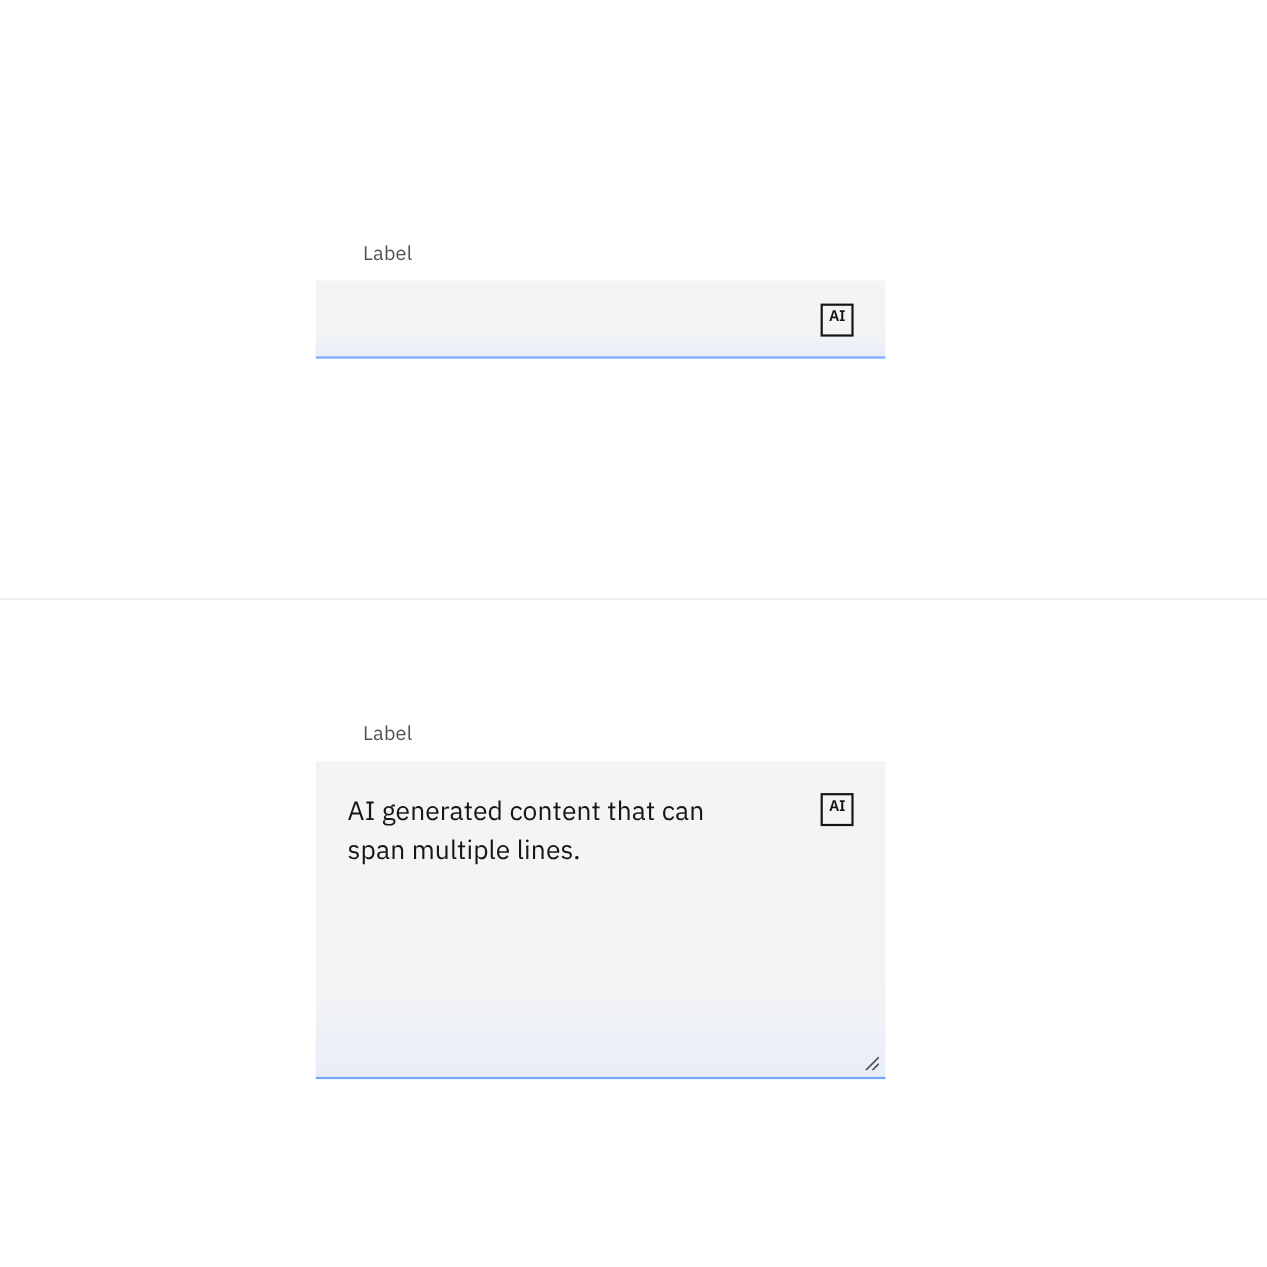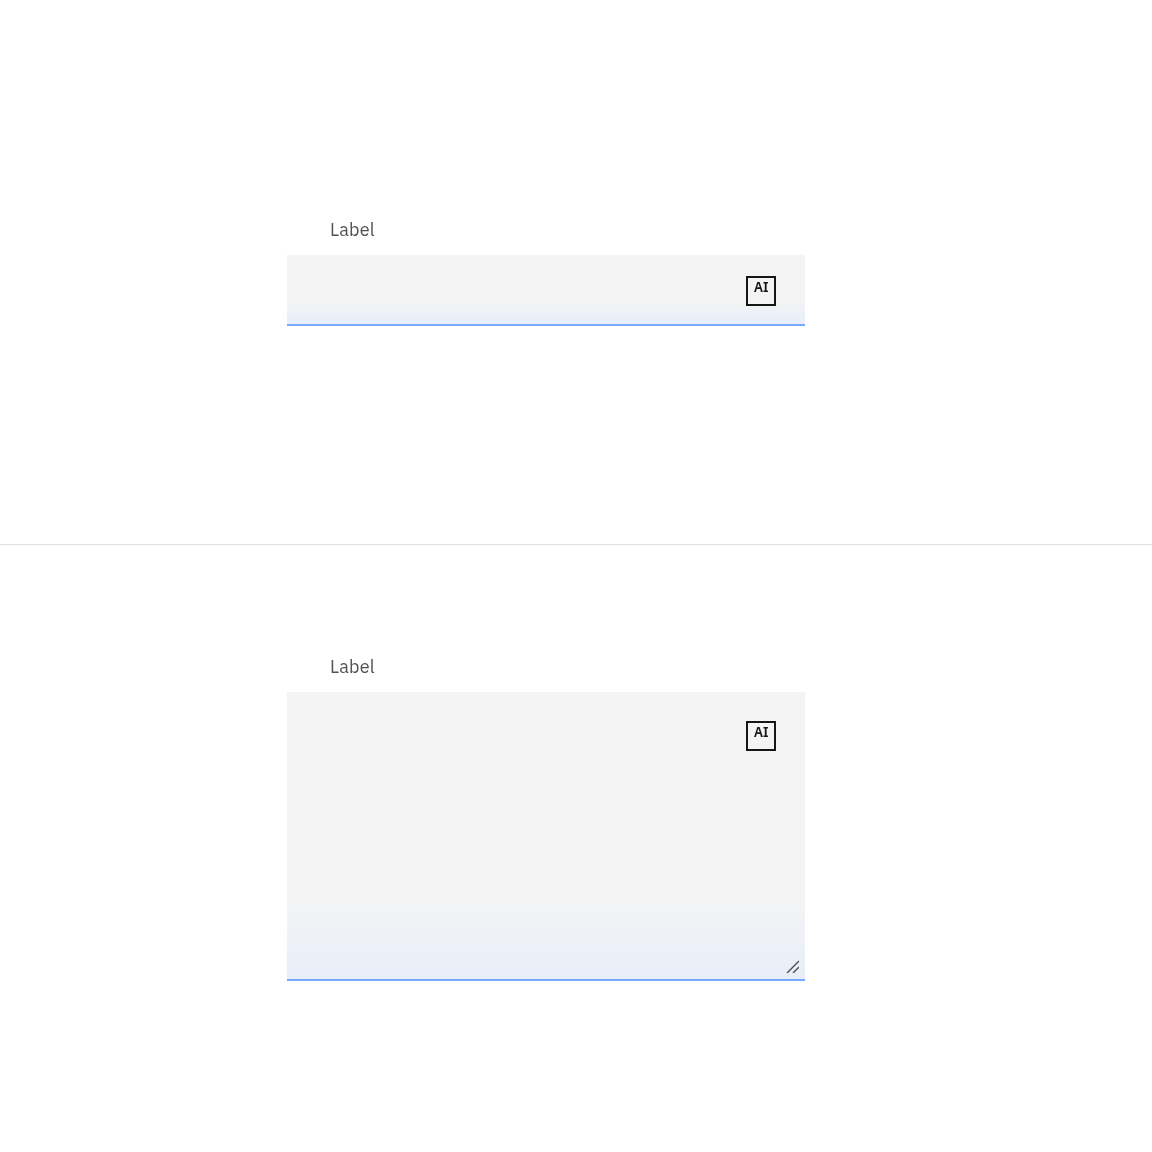--- a/index.html
+++ b/index.html
@@ -141,20 +141,21 @@
     </div>
   </div>
 </div>
 
 <div class="divider"></div>
 
 <div class="section-2">
   <div class="field-wrapper">
     <div class="field-label">Label</div>
     <div class="text-area-wrapper">
+      <div class="text-area-value">AI generated content that can span multiple lines.</div>
       <div class="ai-badge">
         <span class="ai-badge-text">AI</span>
       </div>
       <div class="resize-handle">
         <svg width="14" height="14" viewBox="0 0 14 14">
           <line x1="2" y1="14" x2="14" y2="2" stroke="#525252" stroke-width="1.5"></line>
           <line x1="8" y1="14" x2="14" y2="8" stroke="#525252" stroke-width="1.5"></line>
         </svg>
       </div>
     </div>

